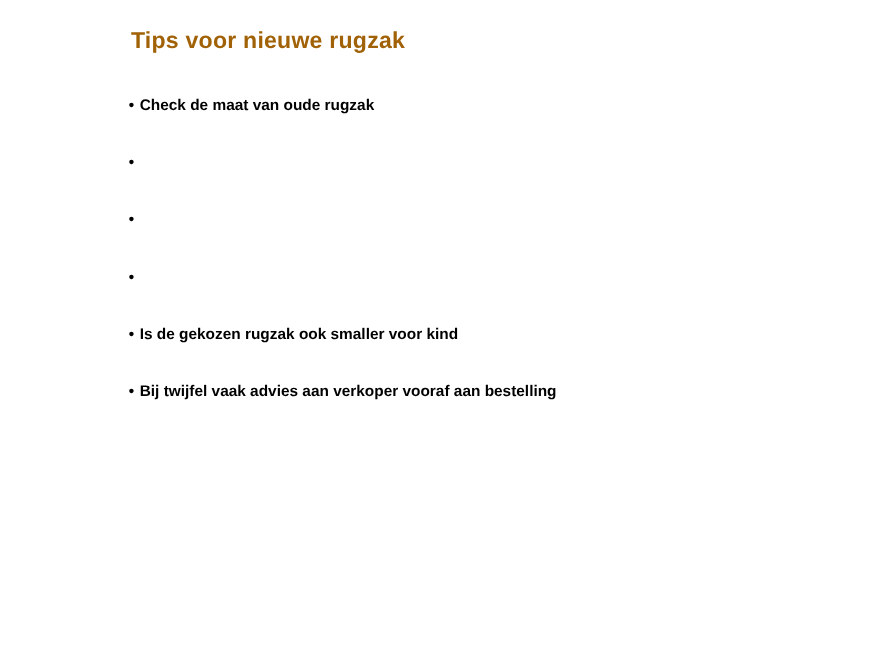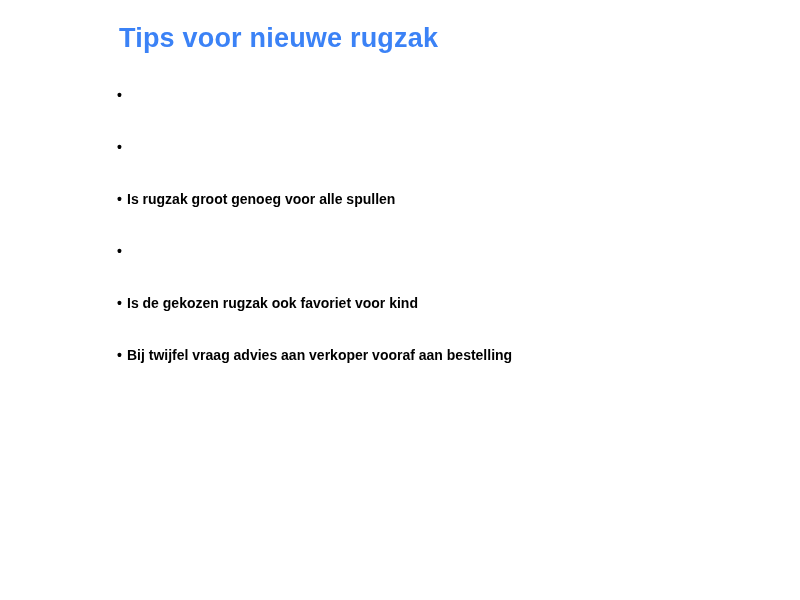--- a/index.html
+++ b/index.html
@@ -14,25 +14,25 @@
     box-sizing: border-box;
     width: 800px;
     height: 600px;
     background: #ffffff;
     padding: 26px 40px 0 117px;
     font-family: "Liberation Sans", "DejaVu Sans", sans-serif;
     color: #000000;
   }
   .slide-title {
     margin: 0 0 0 2px;
-    font-size: 27px;
+    font-size: 21px;
     font-weight: 700;
     line-height: 24px;
     letter-spacing: 0.2px;
-    color: #3b82f6;
+    color: #a16207;
   }
   .bullet-list {
     list-style: none;
     margin: 38px 0 0 0;
     padding: 0;
   }
   .bullet-item {
     display: flex;
     align-items: baseline;
     margin: 0 0 38px 0;
@@ -52,33 +52,33 @@
 </style>
 </head>
 <body>
 
 <div class="slide">
   <h1 class="slide-title">Tips voor nieuwe rugzak</h1>
 
   <ul class="bullet-list">
     <li class="bullet-item">
       <span class="bullet-glyph">•</span>
+      <span>Check de maat van oude rugzak</span>
     </li>
     <li class="bullet-item">
       <span class="bullet-glyph">•</span>
     </li>
     <li class="bullet-item">
       <span class="bullet-glyph">•</span>
-      <span>Is rugzak groot genoeg voor alle spullen</span>
     </li>
     <li class="bullet-item">
       <span class="bullet-glyph">•</span>
     </li>
     <li class="bullet-item">
       <span class="bullet-glyph">•</span>
-      <span>Is de gekozen rugzak ook favoriet voor kind</span>
+      <span>Is de gekozen rugzak ook smaller voor kind</span>
     </li>
     <li class="bullet-item">
       <span class="bullet-glyph">•</span>
-      <span>Bij twijfel vraag advies aan verkoper vooraf aan bestelling</span>
+      <span>Bij twijfel vaak advies aan verkoper vooraf aan bestelling</span>
     </li>
   </ul>
 </div>
 
 </body></html>

